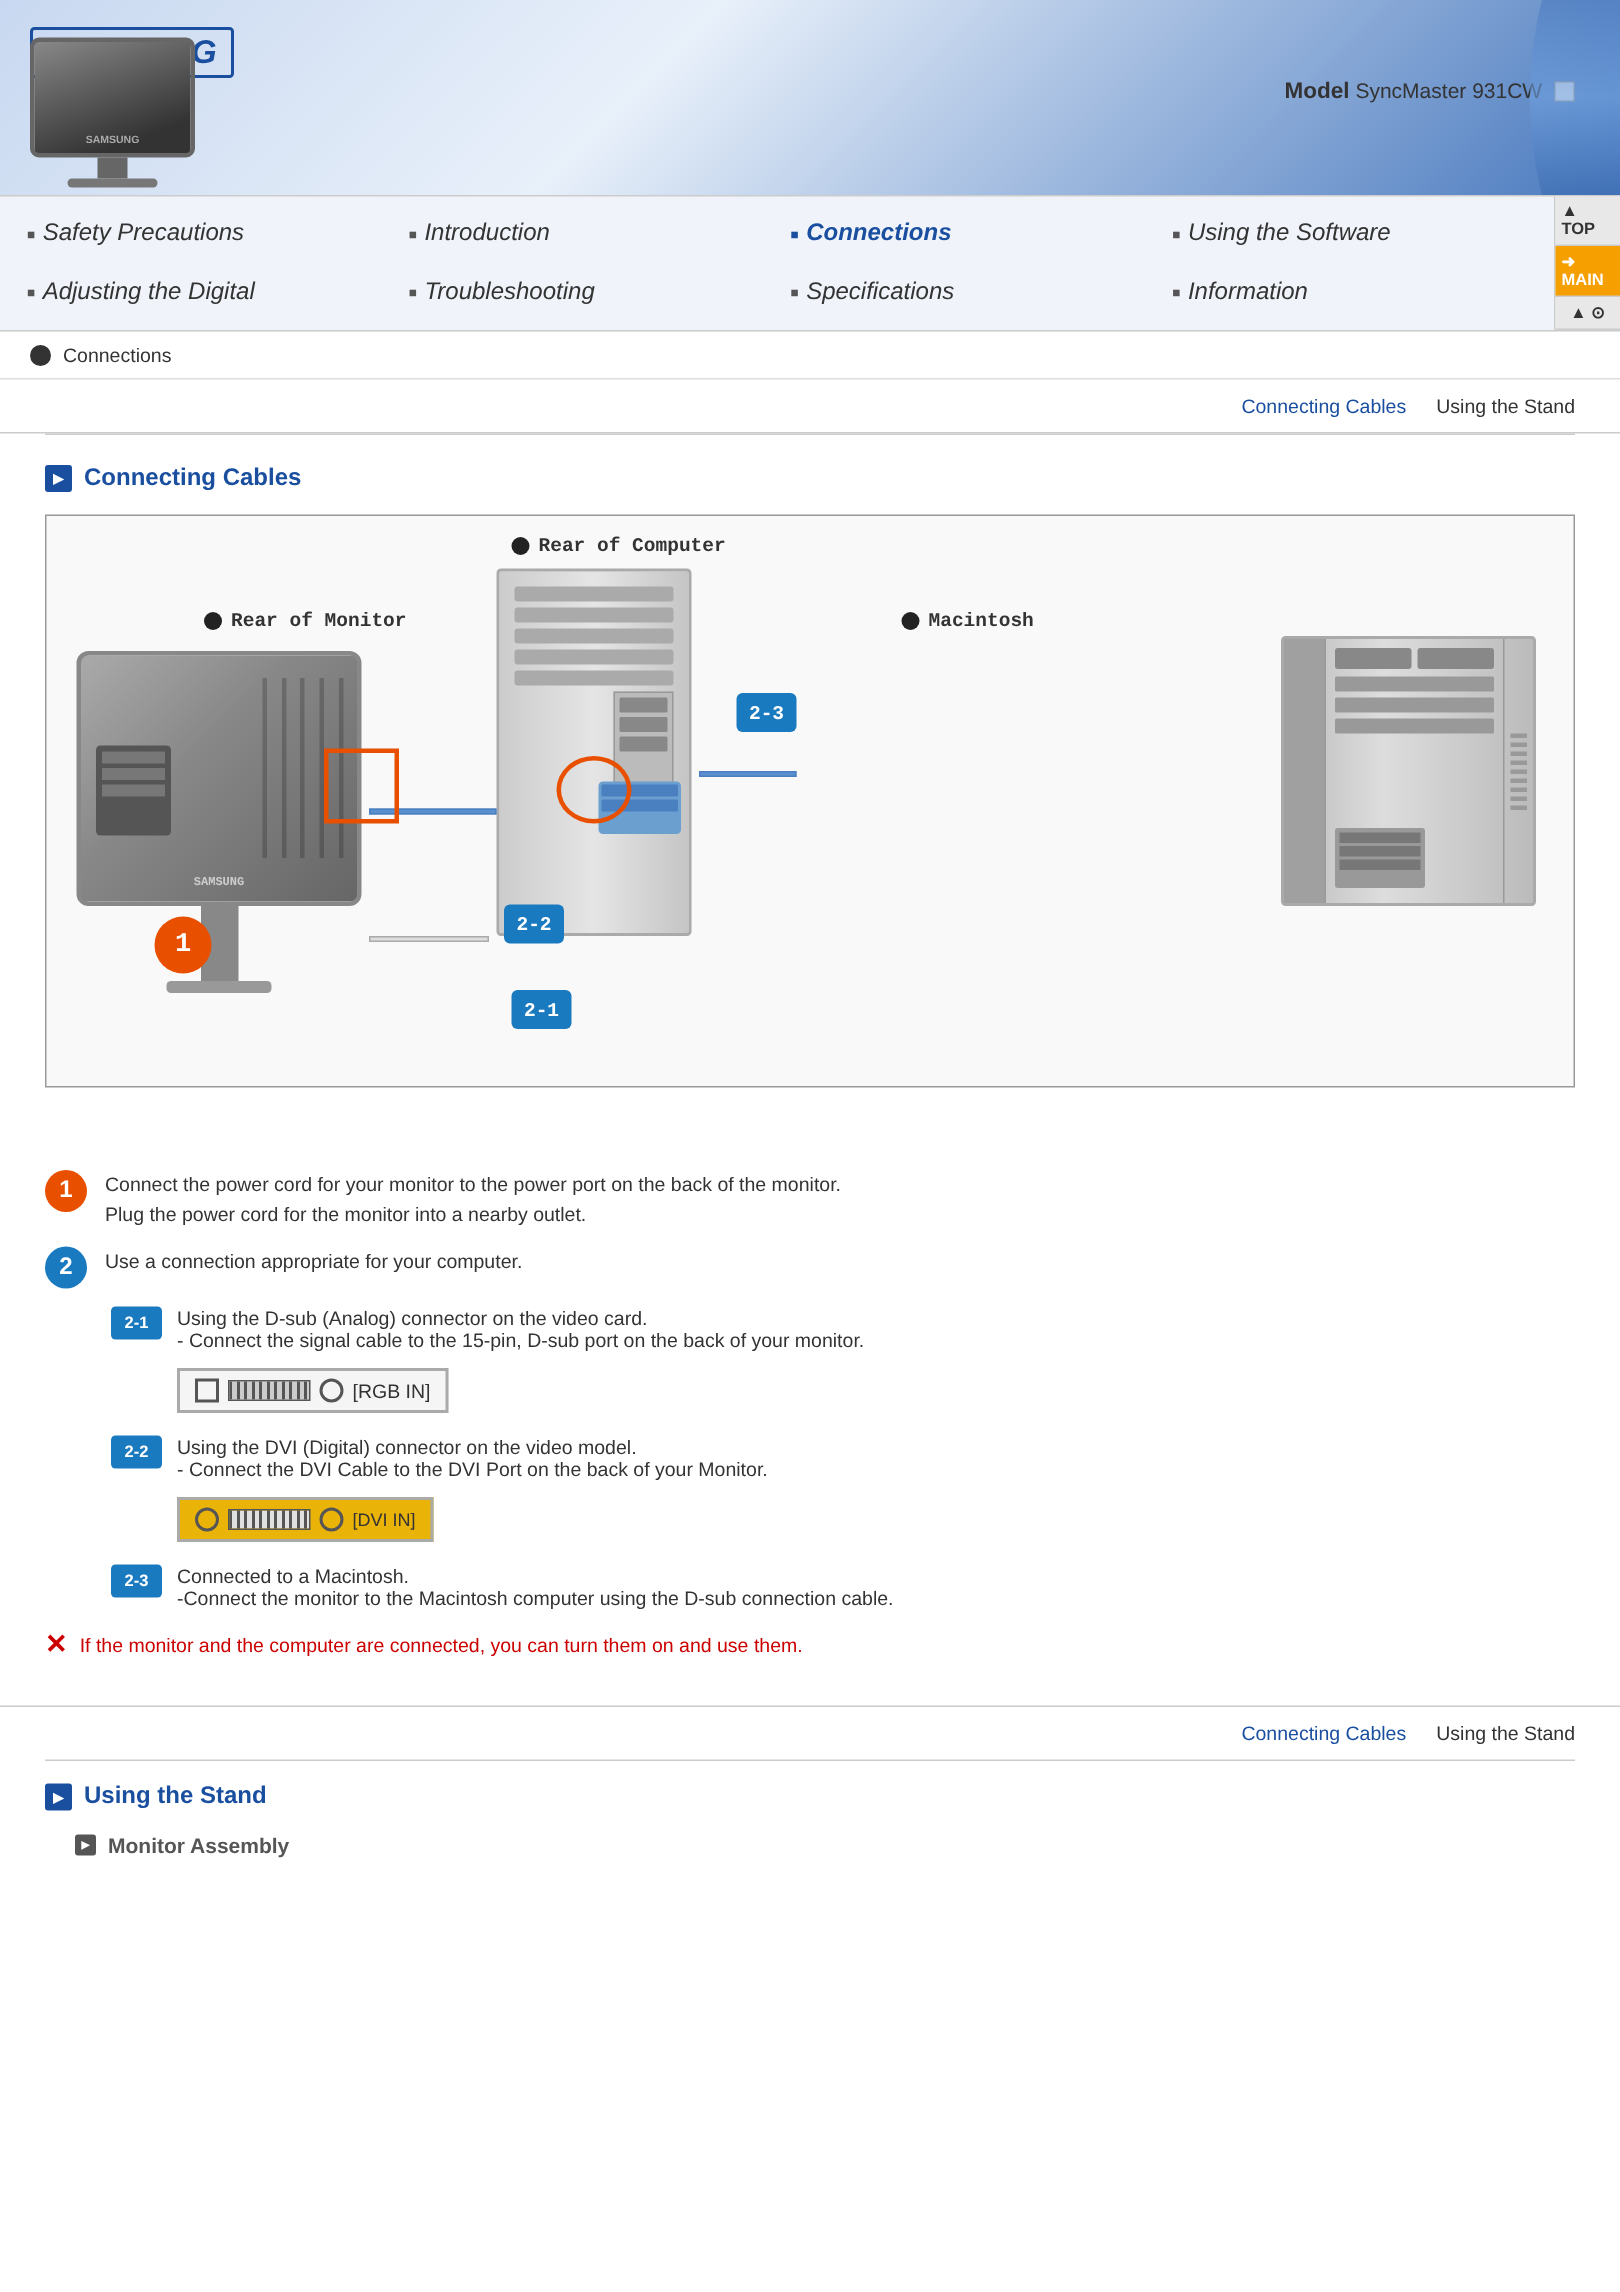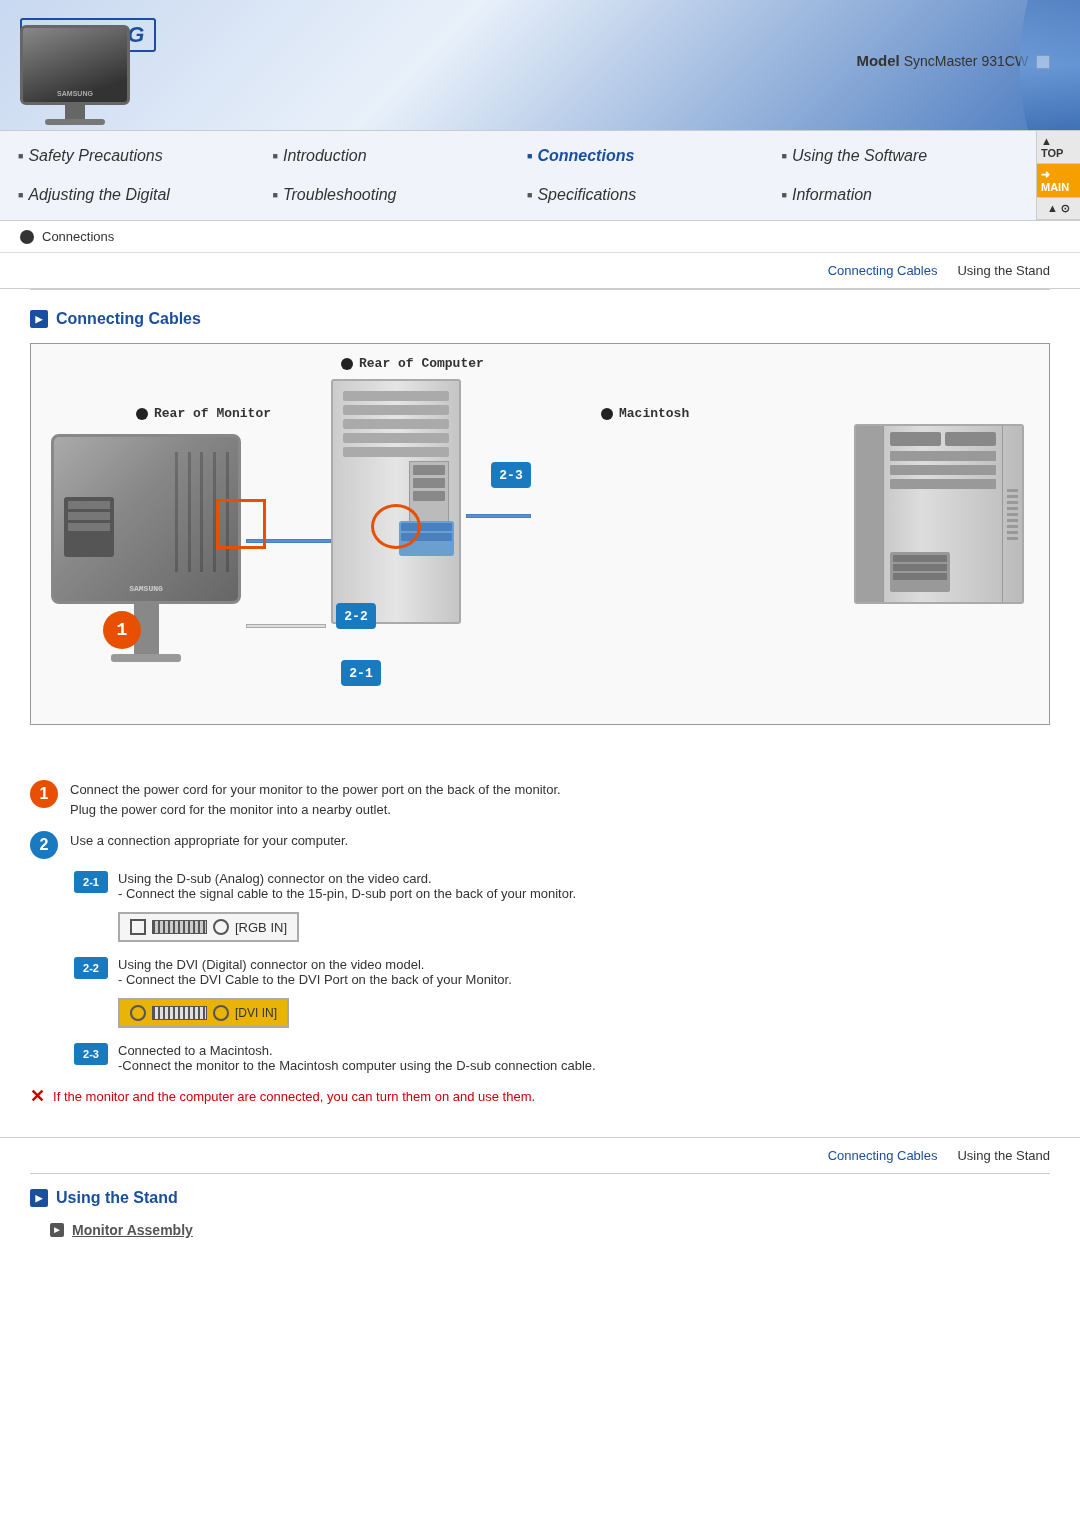--- a/index.html
+++ b/index.html
@@ -46,21 +46,21 @@
     
     .instructions { padding: 10px 30px 20px 30px; }
     .inst-item { display: flex; align-items: flex-start; gap: 12px; margin-bottom: 12px; }
     .inst-text { font-size: 13px; line-height: 1.5; }
 
     
     .sub-nav-bottom { display: flex; justify-content: flex-end; padding: 10px 30px; gap: 20px; border-top: 1px solid #ccc; margin-top: 10px; }
 
     
     .stand-section { padding: 15px 30px; }
-    .sub-section-title { display: flex; align-items: center; gap: 8px; font-size: 14px; font-weight: bold; color: #555; margin-left: 20px; text-decoration: underline; }
+    .sub-section-title { display: flex; align-items: center; gap: 8px; font-size: 14px; font-weight: bold; color: #555; margin-left: 20px; }
     .sub-section-icon { width: 14px; height: 14px; background: #555; border-radius: 2px; display: flex; align-items: center; justify-content: center; }
     .sub-section-icon::after { content: '▶'; color: #fff; font-size: 7px; }
   </style>
 </head>
 <body>
 
 <div class="header">
   <div class="samsung-logo">SAMSUNG</div>
   <div class="model-info">
     <span class="model-label">Model</span>

